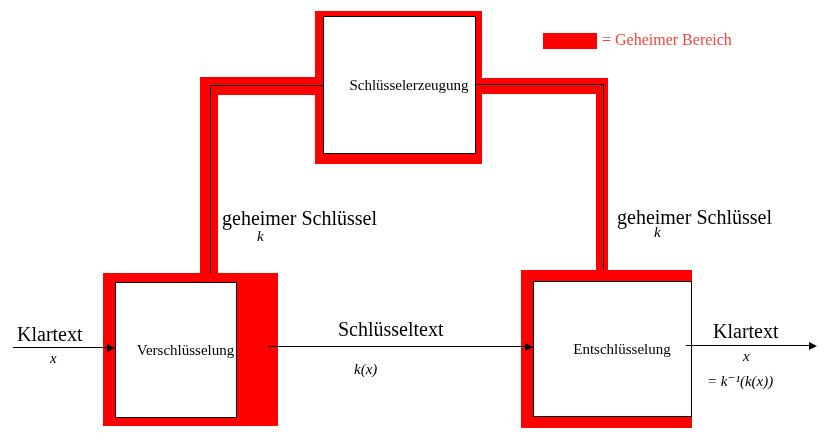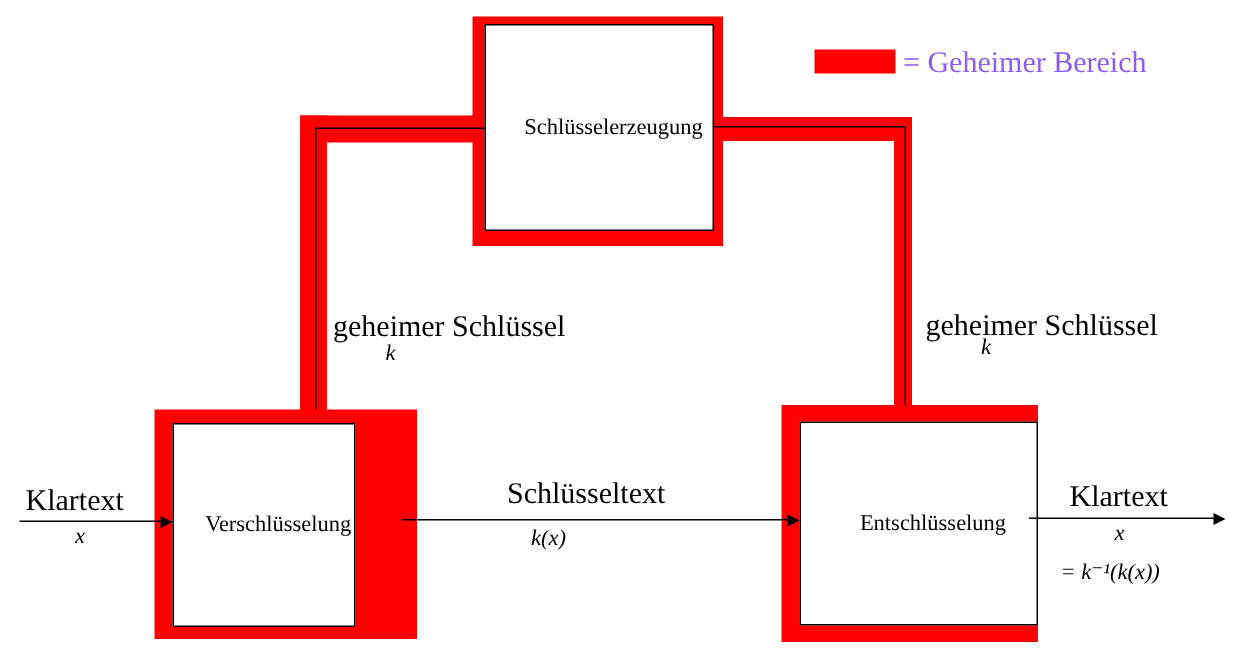--- a/index.html
+++ b/index.html
@@ -11,21 +11,21 @@
   .math{position:absolute;font-style:italic;font-size:15px;white-space:nowrap;font-family:"Liberation Serif","DejaVu Serif",serif;}
   .hl{position:absolute;height:1px;background:#000;}
   .vl{position:absolute;width:1px;background:#000;}
   .arr-r{position:absolute;width:0;height:0;border-top:4px solid transparent;border-bottom:4px solid transparent;border-left:8px solid #000;}
   .arr-d{position:absolute;width:0;height:0;border-left:4px solid transparent;border-right:4px solid transparent;border-top:8px solid #000;}
 </style>
 </head>
 <body>
 
 <div class="abs red" style="left:543px;top:33px;width:54px;height:16px;"></div>
-<div class="lbl" style="left:602px;top:31px;color:#8b5cf6;font-size:20px;">= Geheimer Bereich</div>
+<div class="lbl" style="left:602px;top:31px;color:#ef4444;font-size:16px;">= Geheimer Bereich</div>
 
 <div class="abs red" style="left:200px;top:77px;width:120px;height:18px;"></div>
 <div class="abs red" style="left:200px;top:77px;width:18px;height:200px;"></div>
 <div class="abs red" style="left:478px;top:78px;width:130px;height:16px;"></div>
 <div class="abs red" style="left:596px;top:78px;width:12px;height:195px;"></div>
 
 <div class="abs red" style="left:315px;top:11px;width:167px;height:153px;"></div>
 <div class="box" style="left:323px;top:16px;width:153px;height:138px;">
   <span>Schlüsselerzeugung</span>
 </div>
@@ -55,16 +55,16 @@
 <div class="hl" style="left:13px;top:347px;width:95px;"></div>
 <div class="arr-r" style="left:107px;top:344px;"></div>
 <div class="hl" style="left:268px;top:346px;width:257px;"></div>
 <div class="arr-r" style="left:525px;top:343px;"></div>
 <div class="hl" style="left:686px;top:345px;width:124px;"></div>
 <div class="arr-r" style="left:809px;top:342px;"></div>
 
 <div class="lbl" style="left:17px;top:323px;">Klartext</div>
 <div class="math" style="left:50px;top:350px;">x</div>
 <div class="lbl" style="left:338px;top:318px;">Schlüsseltext</div>
-<div class="math" style="left:354px;top:351px;">k(x)</div>
+<div class="math" style="left:354px;top:361px;">k(x)</div>
 <div class="lbl" style="left:713px;top:320px;">Klartext</div>
 <div class="math" style="left:743px;top:348px;">x</div>
 <div class="math" style="left:707px;top:372px;">= k⁻¹(k(x))</div>
 
 </body></html>

